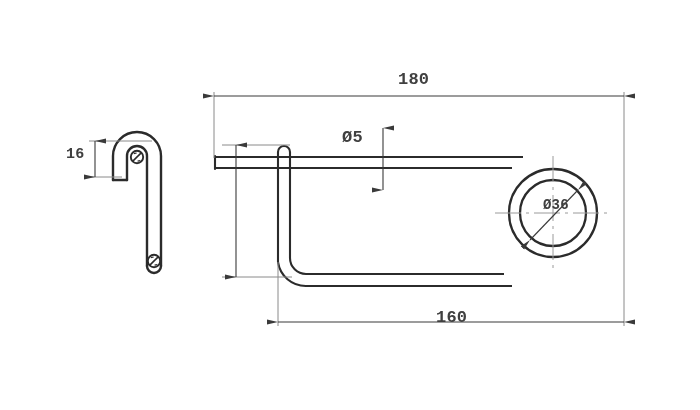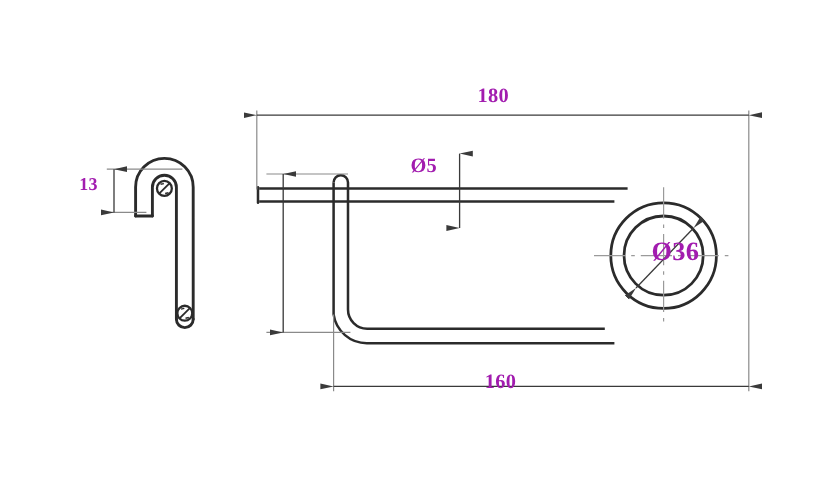--- a/index.html
+++ b/index.html
@@ -22,31 +22,31 @@
   svg.cad {
     position: absolute;
     left: 0;
     top: 0;
     width: 700px;
     height: 410px;
     display: block;
   }
   .dim-label {
     position: absolute;
-    font-family: Liberation Serif, serif;
+    font-family: Liberation Mono, monospace;
     font-weight: bold;
-    color: #a21caf;
+    color: #404040;
     white-space: nowrap;
     letter-spacing: 0.2px;
   }
   .lbl-180 { left: 398px; top: 70px;  font-size: 17px; }
-  .lbl-160 { left: 404px; top: 308px; font-size: 17px; }
+  .lbl-160 { left: 436px; top: 308px; font-size: 17px; }
   .lbl-16  { left: 66px;  top: 146px; font-size: 15px; }
   .lbl-d5  { left: 342px; top: 128px; font-size: 17px; }
-  .lbl-d36 { left: 543px; top: 197px; font-size: 22px; }
+  .lbl-d36 { left: 543px; top: 197px; font-size: 14px; }
 </style>
 </head>
 <body>
 
 <div id="drawing-root">
 
   <svg class="cad" viewBox="0 0 700 410" xmlns="http://www.w3.org/2000/svg">
 
     <defs>
       <marker id="arrL" markerWidth="12" markerHeight="8" refX="11" refY="4" orient="auto" markerUnits="userSpaceOnUse">
@@ -156,19 +156,19 @@
       <line x1="624" y1="215" x2="624" y2="326" stroke="#8a8a8a" stroke-width="1"></line>
       <line x1="278" y1="322" x2="624" y2="322" stroke="#3a3a3a" stroke-width="1.1" marker-start="url(#arrL)" marker-end="url(#arrR)"></line>
     </g>
 
   </svg>
 
   <div class="dim-label lbl-180">180</div>
 
   <div class="dim-label lbl-160">160</div>
 
-  <div class="dim-label lbl-16">13</div>
+  <div class="dim-label lbl-16">16</div>
 
   <div class="dim-label lbl-d5">Ø5</div>
 
   <div class="dim-label lbl-d36">Ø36</div>
 
 </div>
 
 </body></html>

